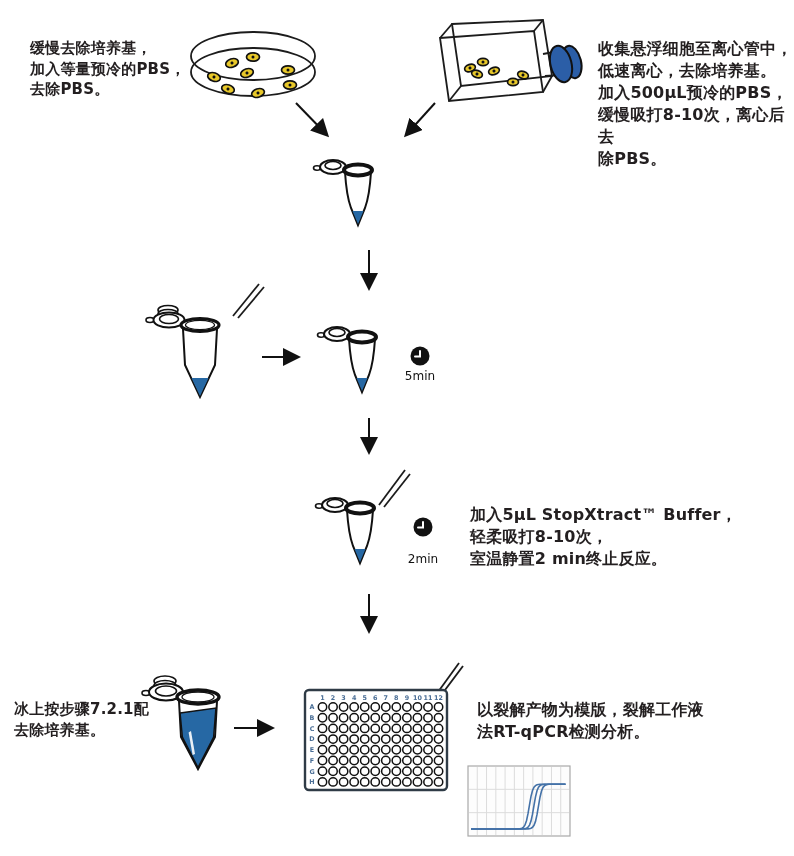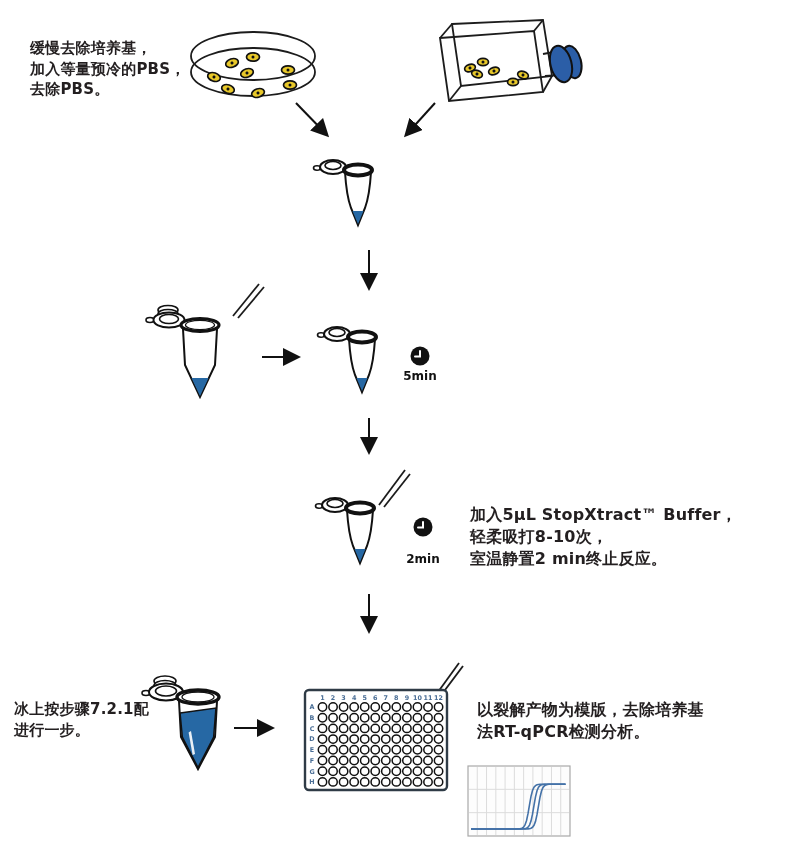--- a/index.html
+++ b/index.html
@@ -4,21 +4,21 @@
 <style>
   *{margin:0;padding:0;box-sizing:border-box}
   html,body{background:#fff}
   body{font-family:"DejaVu Sans","Liberation Sans",sans-serif}
   .canvas{position:relative;width:794px;height:856px;background:#fff;overflow:hidden}
   .canvas>svg{position:absolute;left:0;top:0}
   .txt{position:absolute;white-space:pre-line;color:var(--text,#231f20);
        font-weight:bold;line-height:1.38;letter-spacing:0.2px}
   .f17{font-size:15px}
   .f16{font-size:16px}
-  .timer{position:absolute;font-size:12px;font-weight:bold;color:#111;transform:translateX(-50%)}
+  .timer{position:absolute;font-size:12px;font-weight:normal;color:#111;transform:translateX(-50%)}
   
   .ln{stroke:#111;stroke-width:2;fill:none}
   .thin{stroke:#1c1c1c;stroke-width:1.8;fill:none}
   .vessel{stroke:#111;stroke-width:2;fill:#fff}
   .capline{stroke:#111;stroke-width:1.6;fill:#fff}
   .cell{fill:var(--cell-yellow,#e8c82a);stroke:#111;stroke-width:1.7}
   .liquid{fill:var(--liquid-blue,#2668a4)}
   .well{fill:#fff;stroke:#111;stroke-width:1.5}
   .plate-lbl{fill:var(--plate-label-blue,#4a6e96);font-size:6.4px;font-weight:bold}
   .curve{fill:none;stroke:var(--curve-blue,#4472a8);stroke-width:1.6}
@@ -332,30 +332,35 @@
           <path d="M3.0,63.0L4.5,63.0L6.0,63.0L7.5,63.0L9.0,63.0L10.5,63.0L12.0,63.0L13.5,63.0L15.0,63.0L16.5,63.0L18.0,63.0L19.5,63.0L21.0,63.0L22.5,63.0L24.0,63.0L25.5,63.0L27.0,63.0L28.5,63.0L30.0,63.0L31.5,63.0L33.0,63.0L34.5,63.0L36.0,63.0L37.5,63.0L39.0,63.0L40.5,63.0L42.0,63.0L43.5,63.0L45.0,63.0L46.5,63.0L48.0,63.0L49.5,63.0L51.0,63.0L52.5,63.0L54.0,62.9L55.5,62.8L57.0,62.6L58.5,62.2L60.0,61.2L61.5,59.1L63.0,55.1L64.5,48.2L66.0,39.3L67.5,30.8L69.0,24.7L70.5,21.3L72.0,19.6L73.5,18.8L75.0,18.5L76.5,18.3L78.0,18.3L79.5,18.2L81.0,18.2L82.5,18.2L84.0,18.2L85.5,18.2L87.0,18.2L88.5,18.2L90.0,18.2L91.5,18.2L93.0,18.2L94.5,18.2L96.0,18.2L97.5,18.2" class="curve"></path>
           <path d="M3.0,63.0L4.5,63.0L6.0,63.0L7.5,63.0L9.0,63.0L10.5,63.0L12.0,63.0L13.5,63.0L15.0,63.0L16.5,63.0L18.0,63.0L19.5,63.0L21.0,63.0L22.5,63.0L24.0,63.0L25.5,63.0L27.0,63.0L28.5,63.0L30.0,63.0L31.5,63.0L33.0,63.0L34.5,63.0L36.0,63.0L37.5,63.0L39.0,63.0L40.5,63.0L42.0,63.0L43.5,63.0L45.0,63.0L46.5,63.0L48.0,63.0L49.5,63.0L51.0,63.0L52.5,63.0L54.0,63.0L55.5,63.0L57.0,63.0L58.5,62.9L60.0,62.9L61.5,62.7L63.0,62.2L64.5,61.3L66.0,59.3L67.5,55.4L69.0,48.7L70.5,39.9L72.0,31.2L73.5,25.0L75.0,21.5L76.5,19.7L78.0,18.9L79.5,18.5L81.0,18.3L82.5,18.3L84.0,18.2L85.5,18.2L87.0,18.2L88.5,18.2L90.0,18.2L91.5,18.2L93.0,18.2L94.5,18.2L96.0,18.2L97.5,18.2" class="curve"></path>
         </g>
     </g>
   </svg>
 
   <div class="txt f17" style="left:30px;top:38px;width:210px">缓慢去除培养基，
 加入等量预冷的PBS，
 去除PBS。</div>
 
+  <div class="txt f16" style="left:598px;top:38px;width:196px">收集悬浮细胞至离心管中，
+低速离心，去除培养基。
+加入500μL预冷的PBS，
+缓慢吸打8-10次，离心后去
+除PBS。</div>
 
 
 
 
   <div class="txt f16" style="left:470px;top:504px;width:310px">加入5μL StopXtract™ Buffer，
 轻柔吸打8-10次，
 室温静置2 min终止反应。</div>
 
   <div class="txt f17" style="left:14px;top:699px;width:180px">冰上按步骤7.2.1配
-进行一步。</div>
-
-  <div class="txt f16" style="left:477px;top:699px;width:300px">以裂解产物为模版，去除培养基
+去除培养基。</div>
+
+  <div class="txt f16" style="left:477px;top:699px;width:300px">以裂解产物为模版，裂解工作液
 法RT-qPCR检测分析。</div>
 
   <div class="timer" style="left:420px;top:369px">5min</div>
 
   <div class="timer" style="left:423px;top:552px">2min</div>
 </div>
 
 </body></html>

